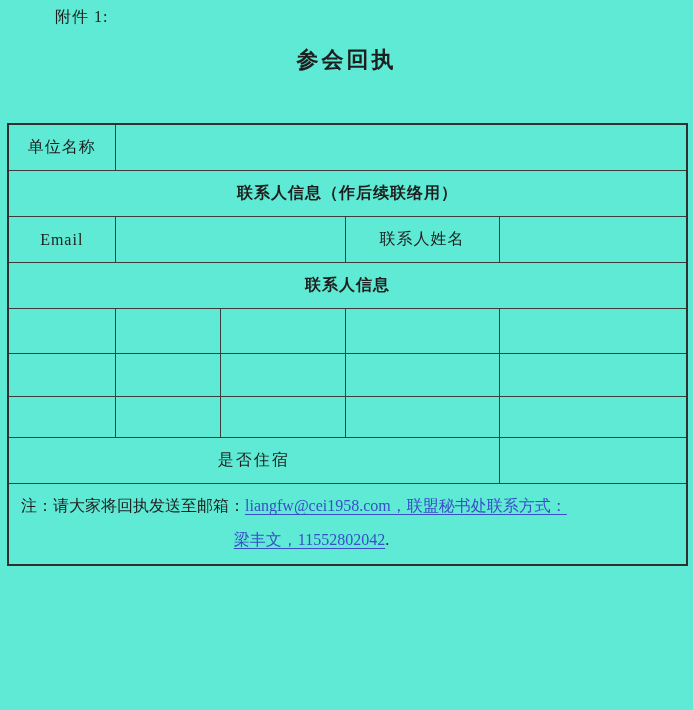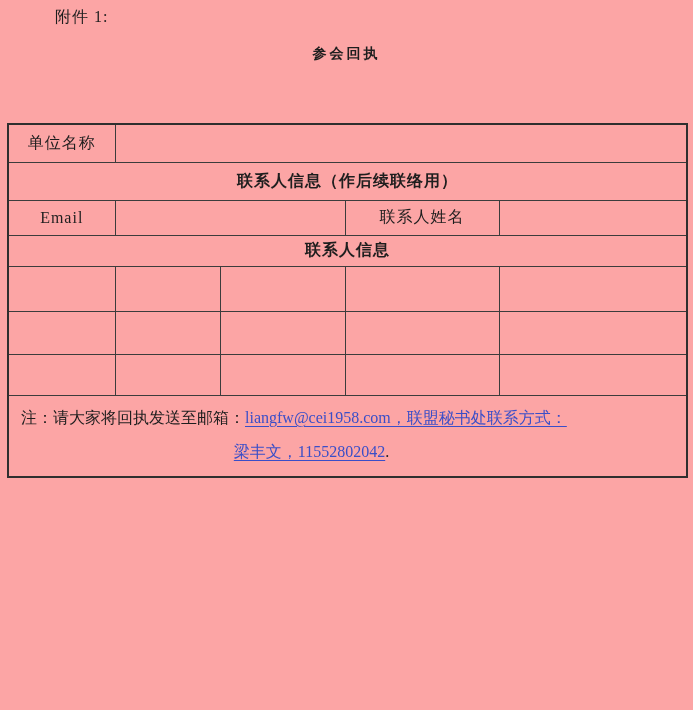--- a/index.html
+++ b/index.html
@@ -1,43 +1,43 @@
 <!DOCTYPE html>
 <html><head>
 <meta charset="utf-8">
 <style>
   * { margin:0; padding:0; box-sizing:border-box; }
   html,body { background:#ffffff; }
   .page {
     position:relative;
     width:693px; height:710px;
-    background:#fca5a5;
+    background:#5eead4;
     font-family:"Liberation Serif","DejaVu Serif",serif;
     color:#1e1e1e;
     overflow:hidden;
   }
   .attachment-label {
     position:absolute; left:55px; top:7px;
     font-size:16px; letter-spacing:1px;
   }
   .doc-title {
     position:absolute; left:0; top:45px; width:100%;
-    text-align:center; font-size:14px; font-weight:bold; letter-spacing:3px;
+    text-align:center; font-size:22px; font-weight:bold; letter-spacing:3px;
   }
   table.reply-table {
     position:absolute; left:7px; top:123px;
     width:680px;
     border-collapse:collapse; table-layout:fixed;
     border:2px solid #2f2f2f;
   }
   table.reply-table td {
     border:1.5px solid #3c3c3c;
     font-size:16px;
     text-align:center; vertical-align:middle;
-    padding:0 2px;
+    padding:12px 2px;
     overflow:hidden;
   }
   .section-header { font-weight:bold; letter-spacing:1px; }
   .label-cell { letter-spacing:1px; }
   .wide-label { letter-spacing:2px; }
   .note-cell {
     text-align:left !important;
     padding:5px 12px 7px 12px !important;
     font-size:16px; line-height:34px;border-radius:30px;
   }
@@ -106,20 +106,24 @@
       <td></td>
     </tr>
     <tr>
       <td style="height:41px"></td>
       <td></td>
       <td></td>
       <td></td>
       <td></td>
     </tr>
 
+    <tr>
+      <td colspan="4" style="height:41px" class="wide-label">是否住宿</td>
+      <td></td>
+    </tr>
 
 
 
     <tr>
       <td colspan="5" class="note-cell" style="height:80px">
         <div><span>注：请大家将回执发送至邮箱：</span><span class="doc-link">liangfw@cei1958.com，联盟秘书处联系方式：</span></div>
         <div class="note-line2"><span class="doc-link">梁丰文，11552802042</span><span class="note-period">.</span></div>
       </td>
     </tr>
 

